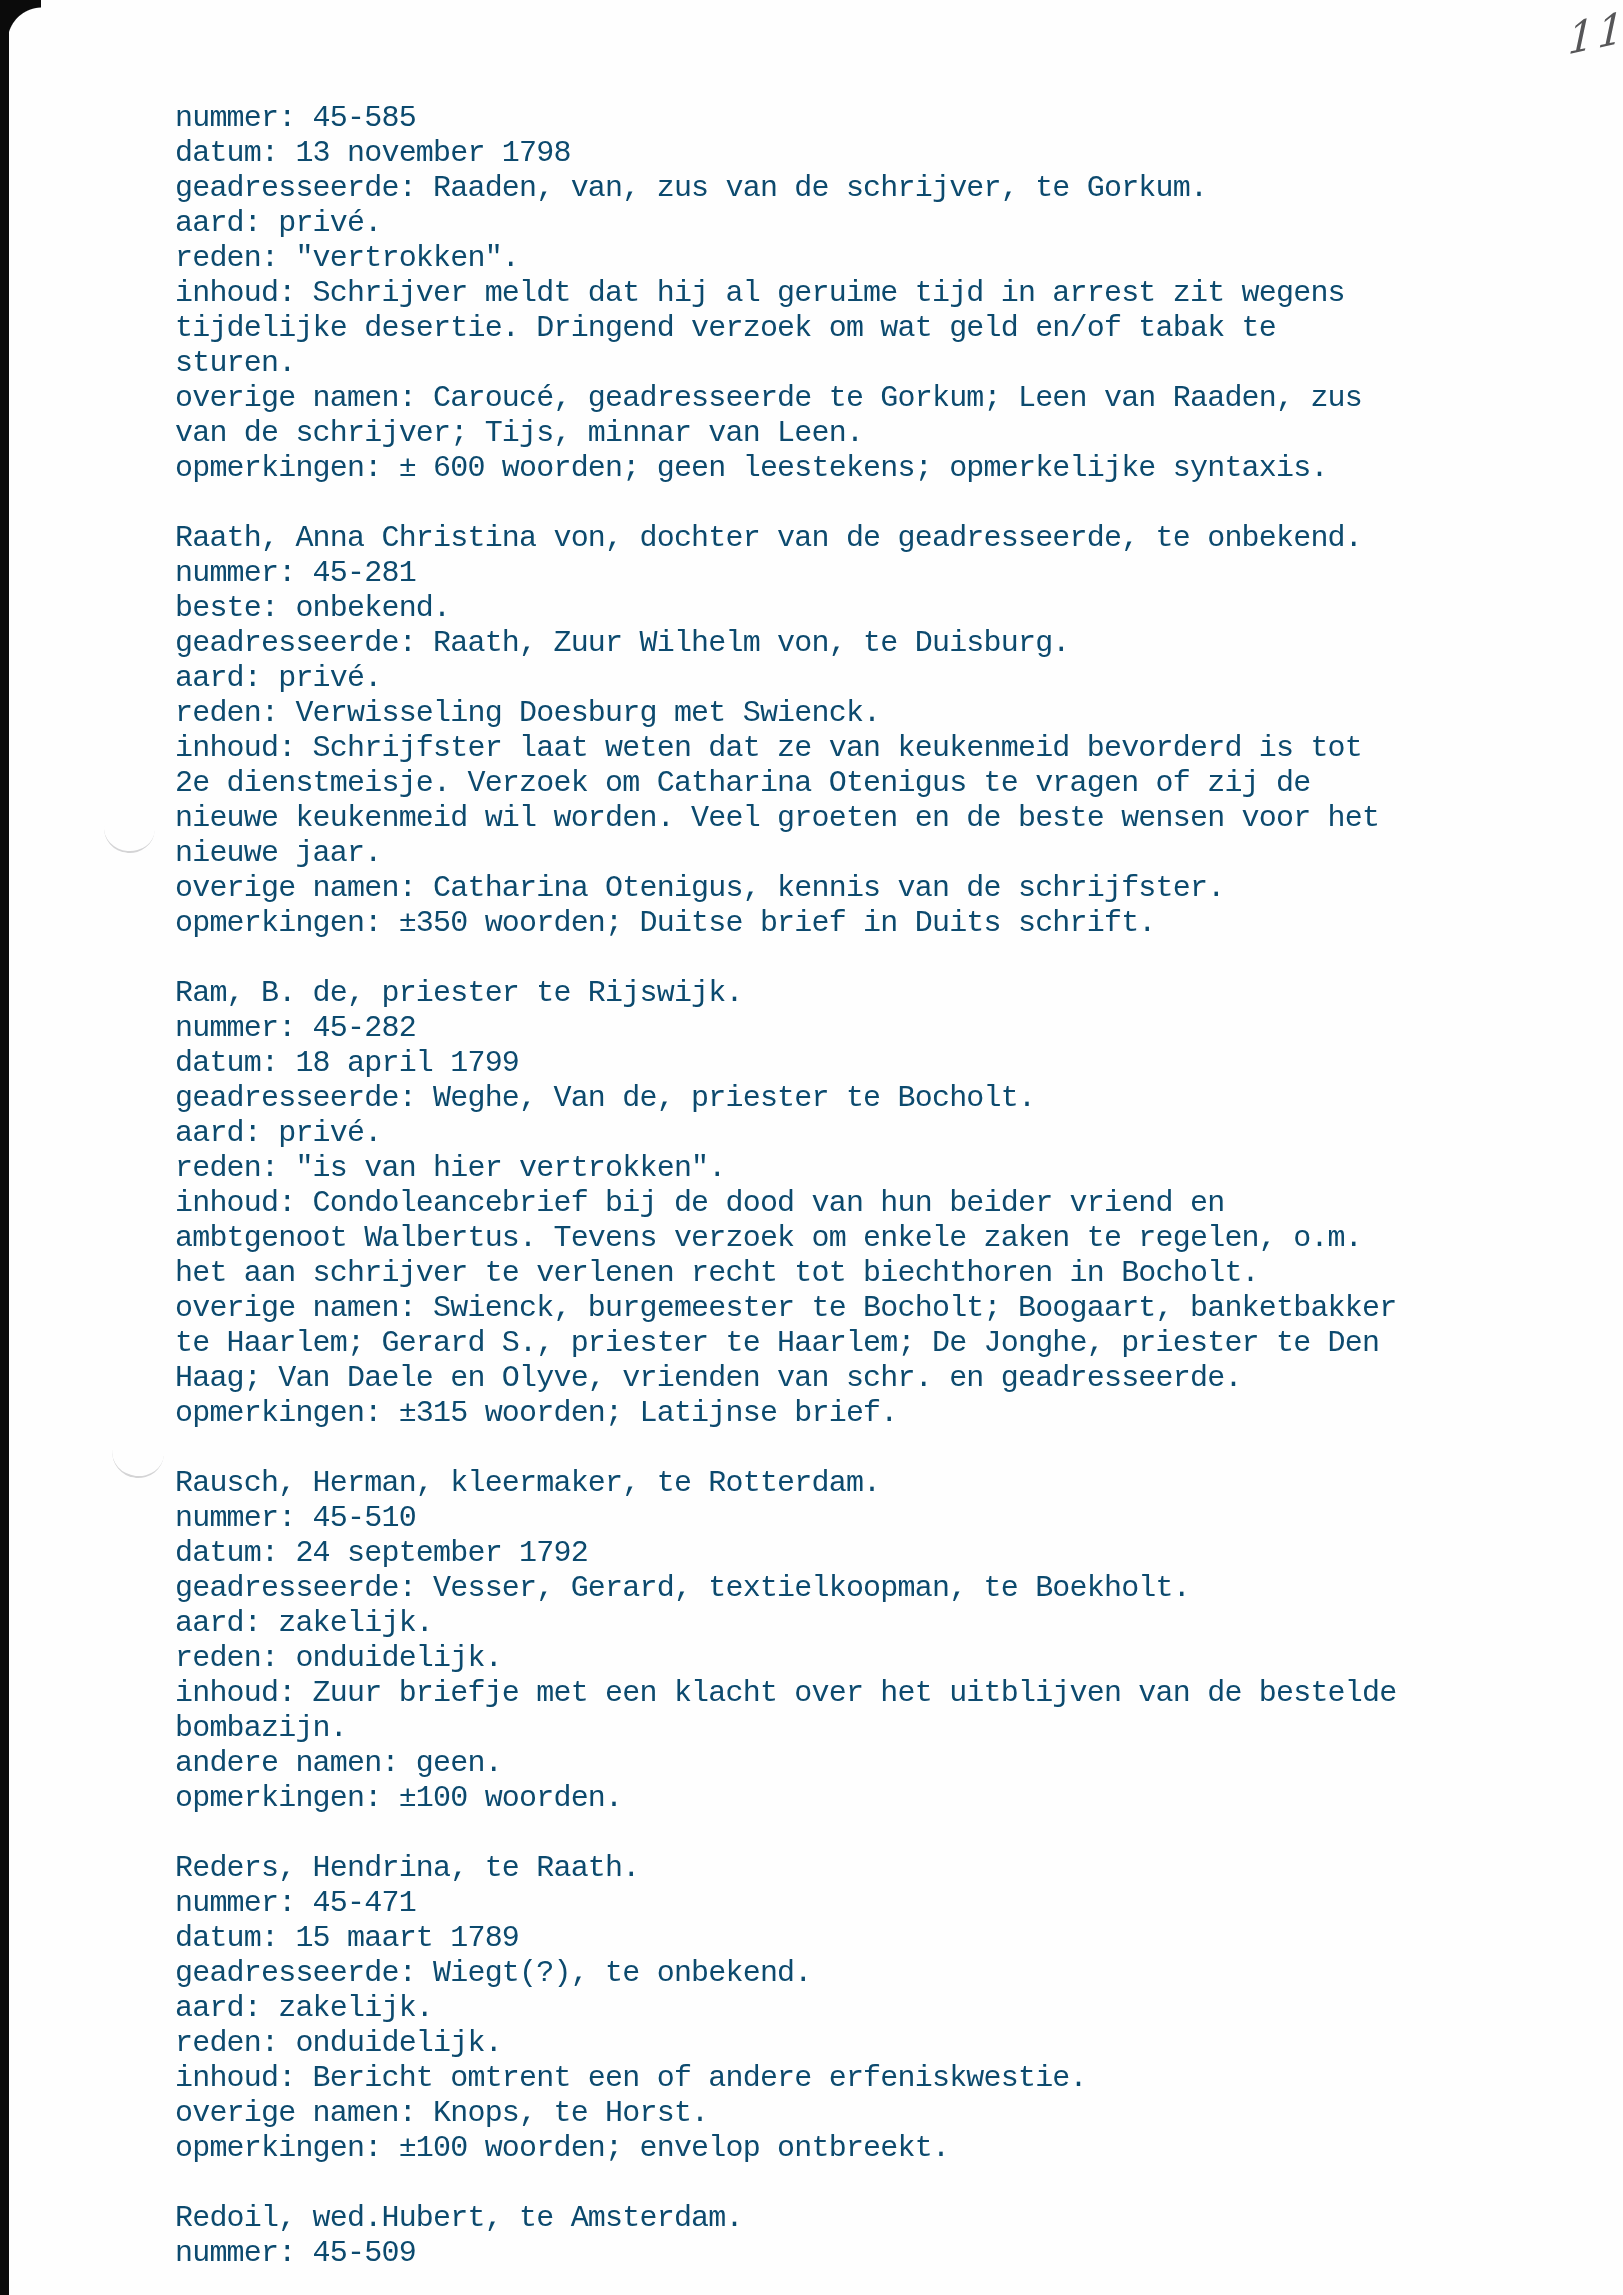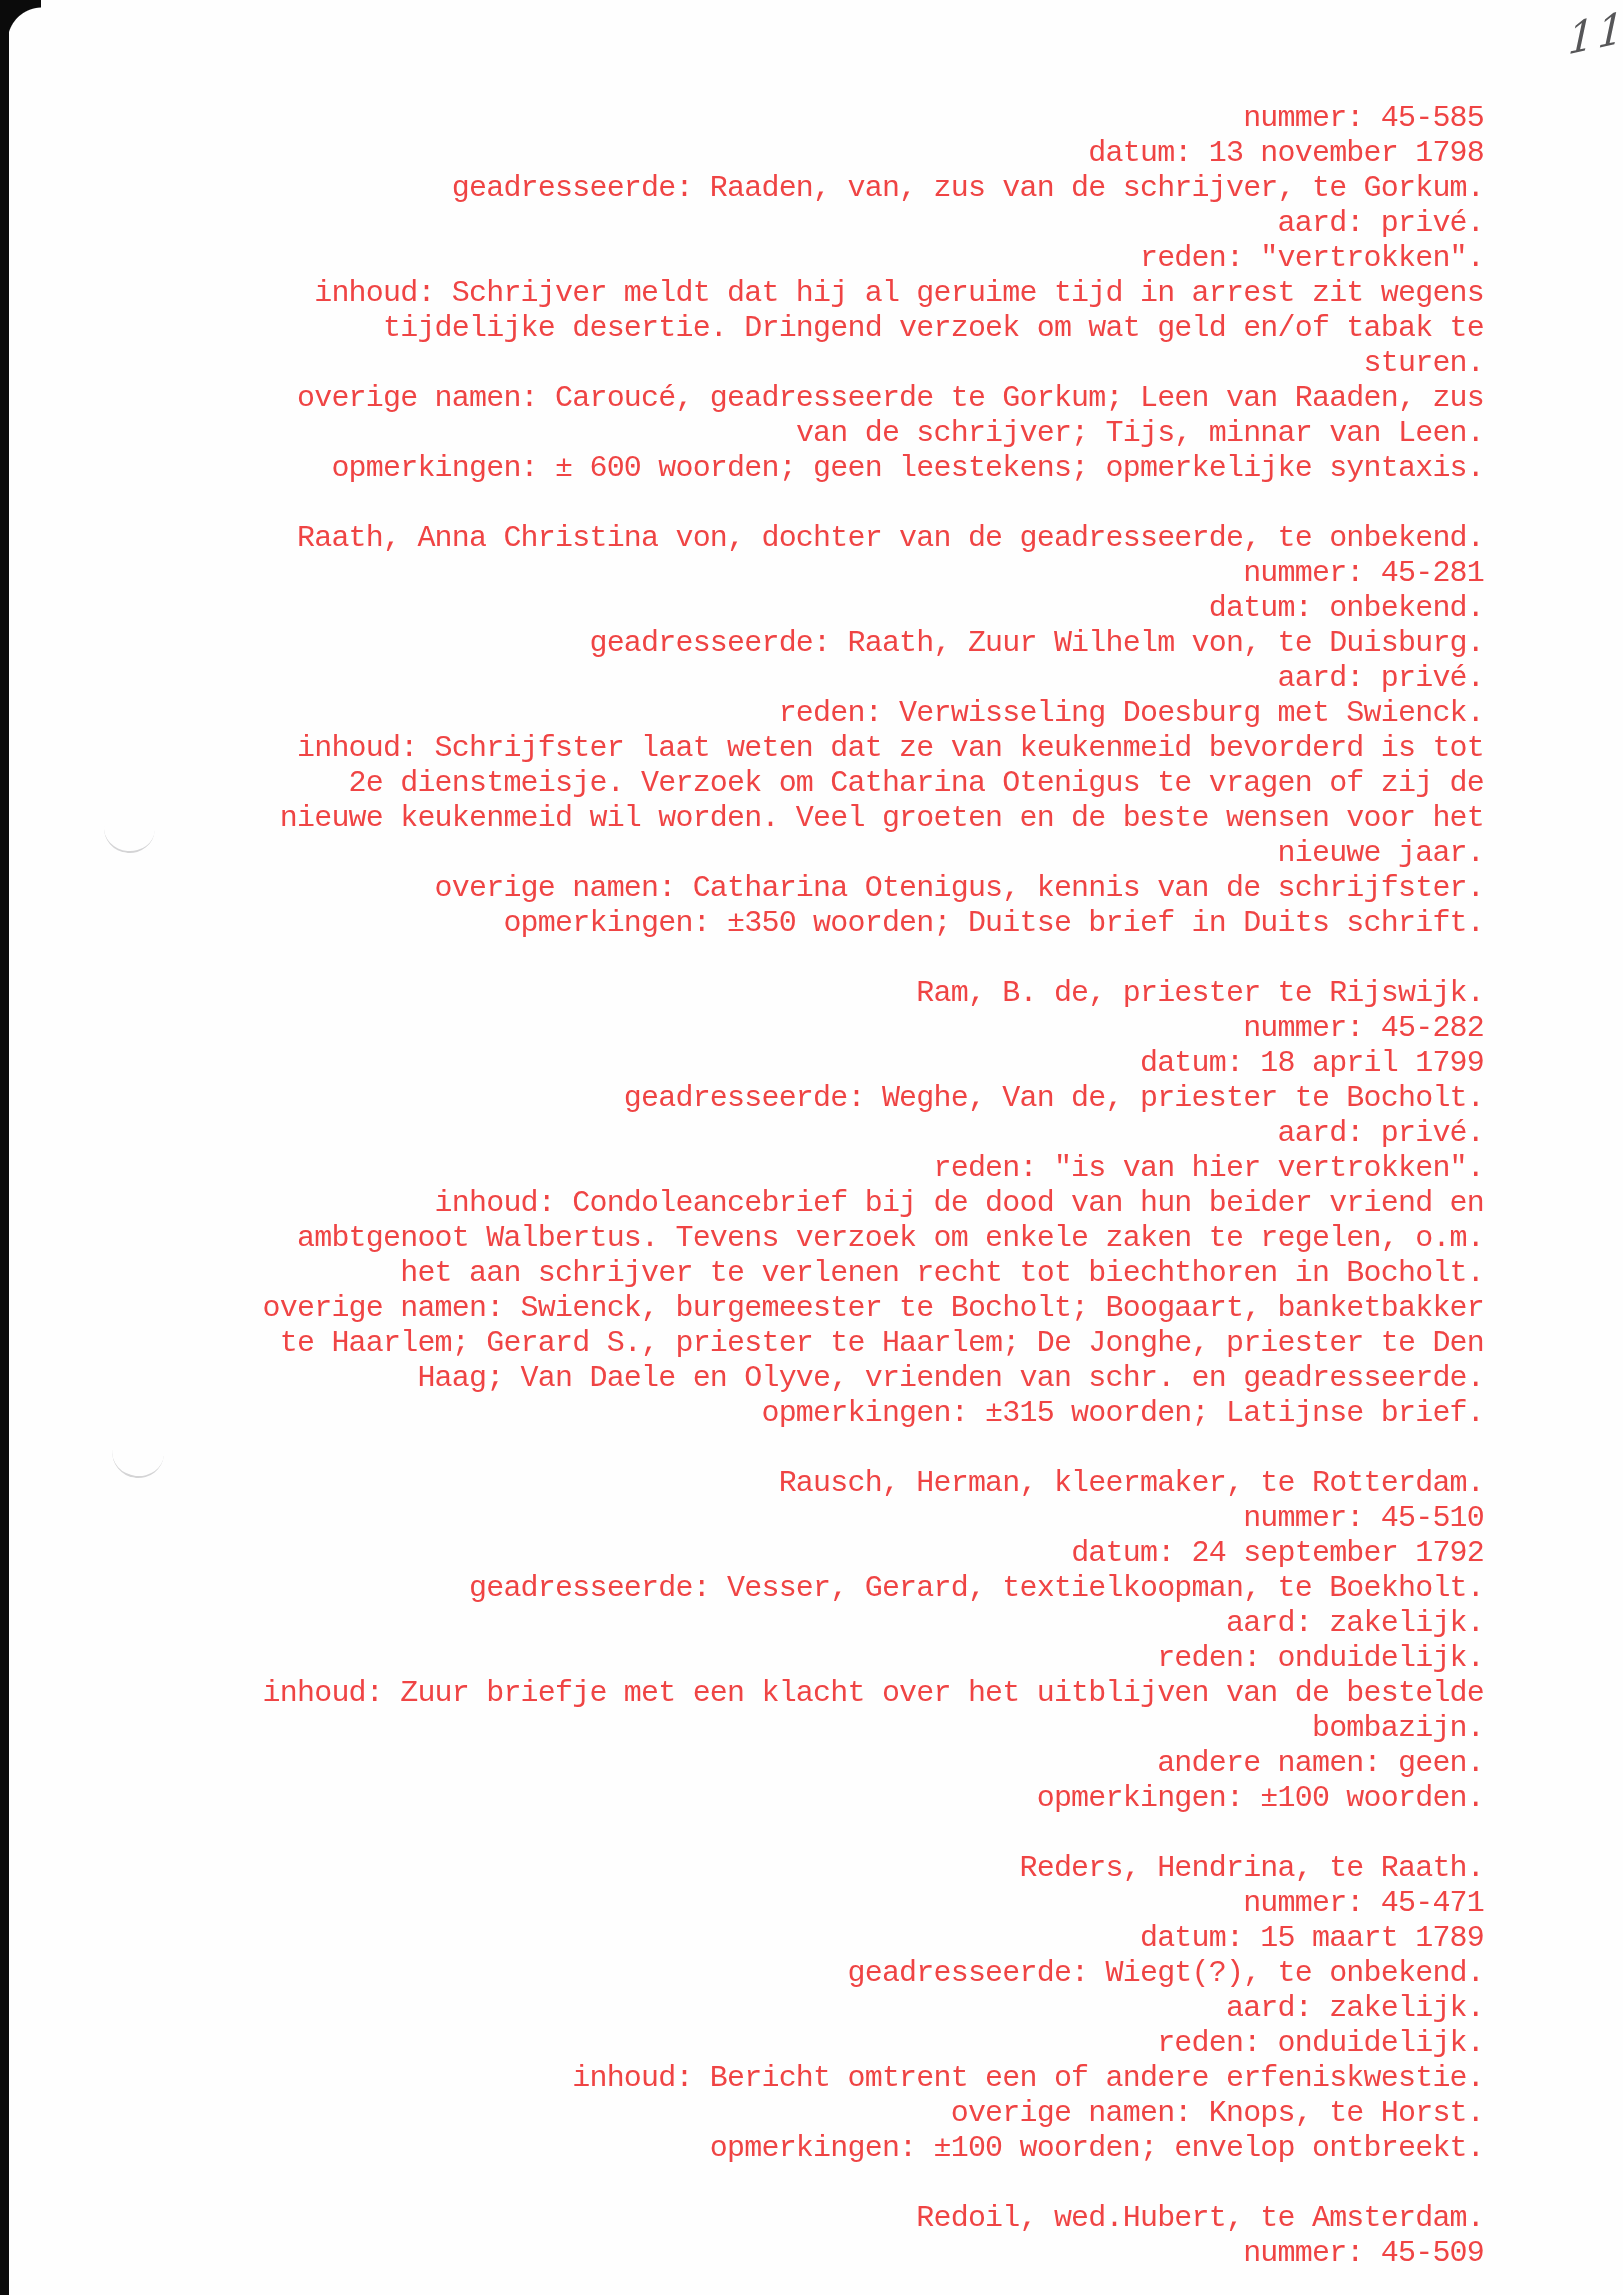--- a/index.html
+++ b/index.html
@@ -32,25 +32,24 @@
     width: 41px;
     height: 41px;
     background: radial-gradient(circle at 42px 42px, rgba(0,0,0,0) 34px, #0b0b0b 35px);
   }
   
   .text-block {
     position: absolute;
     left: 175px;
     top: 101px;
     width: 1309px;
-    color: #ef4444;
+    color: #0c4a6e;
     font-size: 30px;
     line-height: 35px;
     letter-spacing: -0.8px;
-    text-align: right;
   }
   .section {
     margin: 0 0 35px 0;
   }
   .section:last-child {
     margin-bottom: 12px;
   }
   .line {
     white-space: pre;
     height: 35px;
@@ -108,21 +107,21 @@
         <div class="line">inhoud: Schrijver meldt dat hij al geruime tijd in arrest zit wegens</div>
         <div class="line">tijdelijke desertie. Dringend verzoek om wat geld en/of tabak te</div>
         <div class="line">sturen.</div>
         <div class="line">overige namen: Caroucé, geadresseerde te Gorkum; Leen van Raaden, zus</div>
         <div class="line">van de schrijver; Tijs, minnar van Leen.</div>
         <div class="line">opmerkingen: ± 600 woorden; geen leestekens; opmerkelijke syntaxis.</div>
       </div>
       <div class="section">
         <div class="line">Raath, Anna Christina von, dochter van de geadresseerde, te onbekend.</div>
         <div class="line">nummer: 45-281</div>
-        <div class="line">datum: onbekend.</div>
+        <div class="line">beste: onbekend.</div>
         <div class="line">geadresseerde: Raath, Zuur Wilhelm von, te Duisburg.</div>
         <div class="line">aard: privé.</div>
         <div class="line">reden: Verwisseling Doesburg met Swienck.</div>
         <div class="line">inhoud: Schrijfster laat weten dat ze van keukenmeid bevorderd is tot</div>
         <div class="line">2e dienstmeisje. Verzoek om Catharina Otenigus te vragen of zij de</div>
         <div class="line">nieuwe keukenmeid wil worden. Veel groeten en de beste wensen voor het</div>
         <div class="line">nieuwe jaar.</div>
         <div class="line">overige namen: Catharina Otenigus, kennis van de schrijfster.</div>
         <div class="line">opmerkingen: ±350 woorden; Duitse brief in Duits schrift.</div>
       </div>

